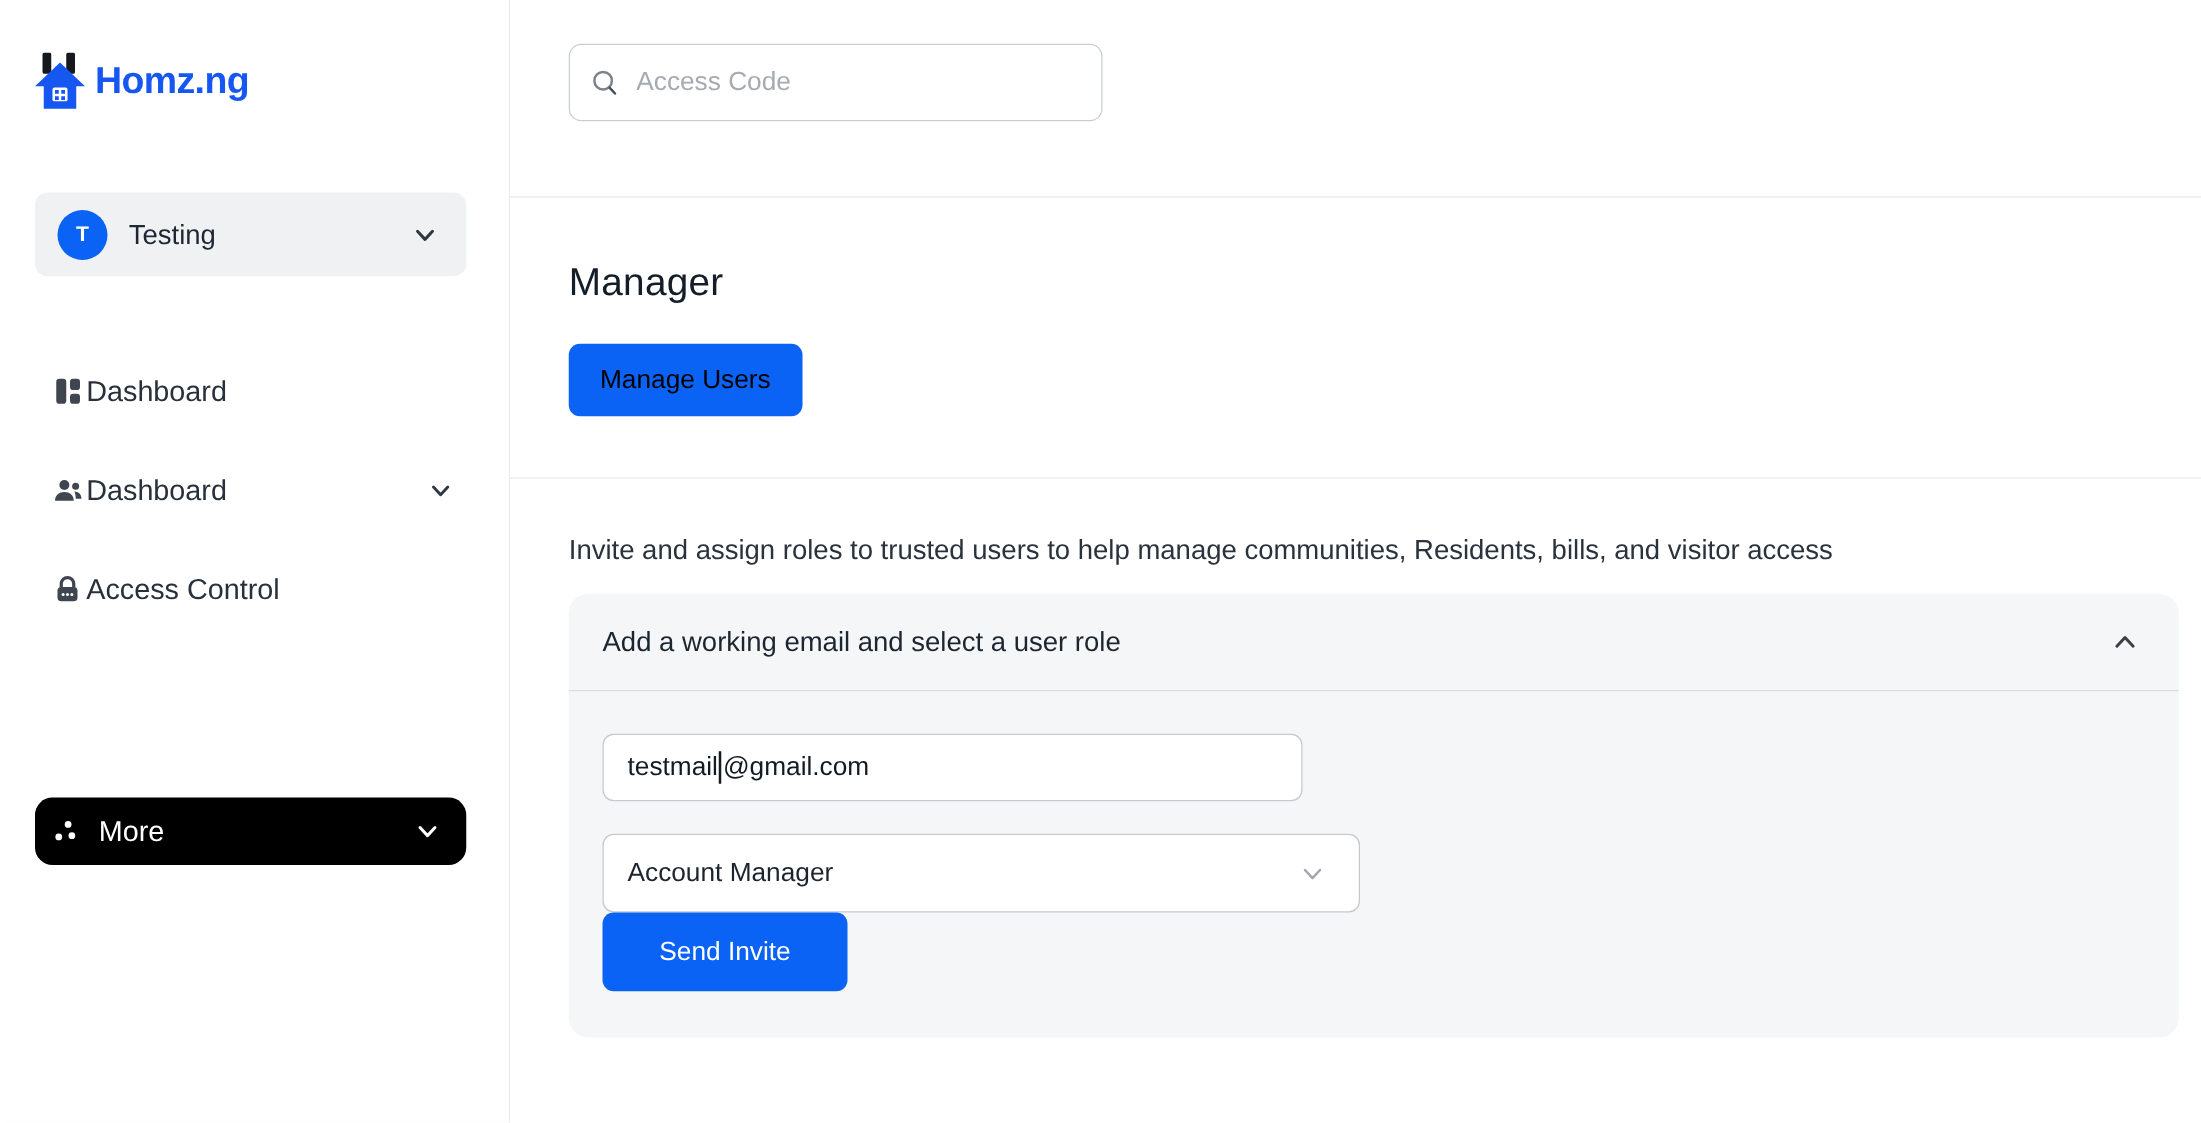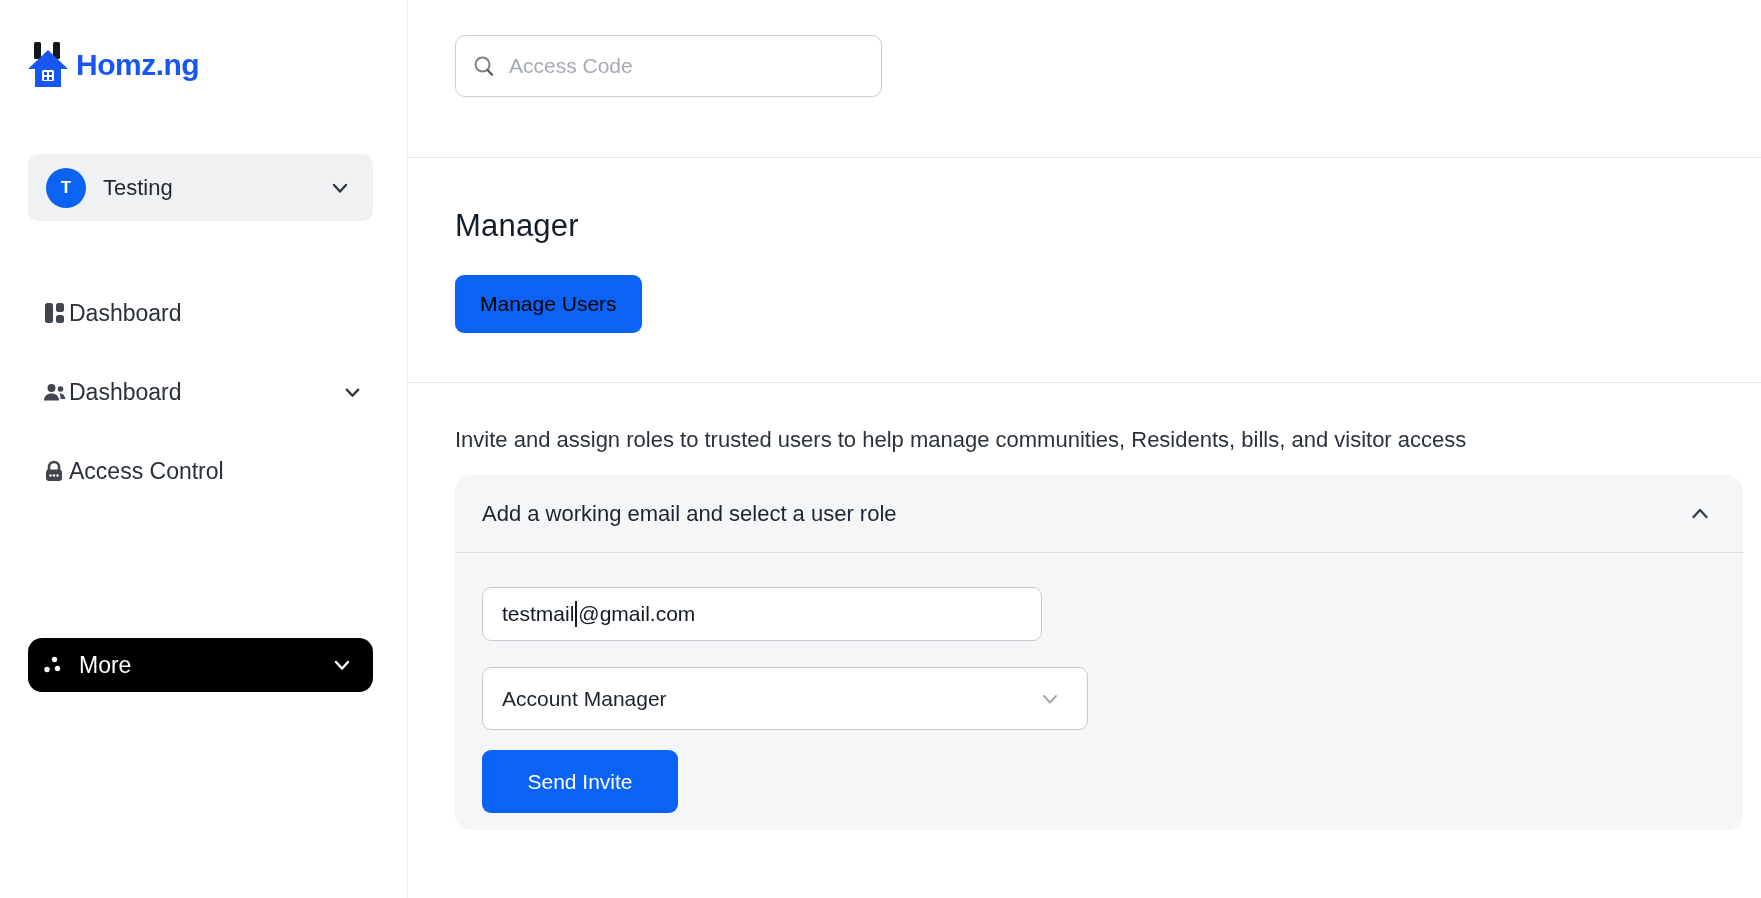--- a/index.html
+++ b/index.html
@@ -63,21 +63,21 @@
 
   .email-field { width:560px; height:54px; background:#fff; border:1px solid #c6c9cd;
     border-radius:9px; display:flex; align-items:center; padding:0 19px;
     font-size:21px; color:#121a23; cursor:text; }
   .caret { width:2px; height:26px; background:#15181c; margin:0 1px; flex:none; }
 
   .role-select { margin-top:26px; width:606px; height:63px; background:#fff;
     border:1px solid #c6c9cd; border-radius:9px; display:flex; align-items:center;
     justify-content:space-between; padding:0 26px 0 19px; font-size:21px; color:#1c242d; cursor:pointer; }
 
-  .send-btn { margin-top:20px; width:196px; height:63px; background:#0a63f5; color:#fff;
+  .send-btn { width:196px; height:63px; background:#0a63f5; color:#fff;
     border:none; border-radius:9px; font-size:21px; font-weight:500; font-family:inherit; cursor:pointer; }
 </style>
 </head>
 <body>
 
 <aside class="sidebar">
 
   <div class="logo">
     <span style="display:flex;">
       <svg width="42" height="46" viewBox="0 0 42 46">

